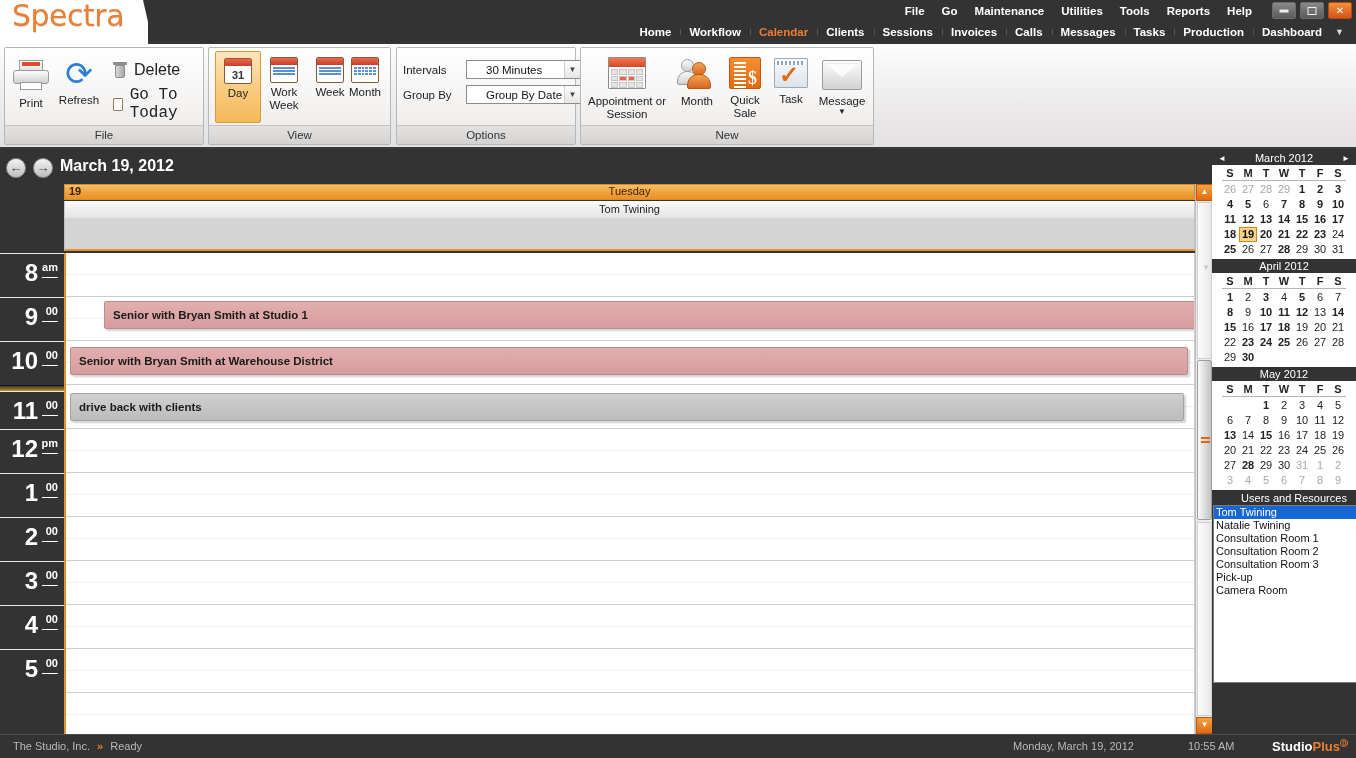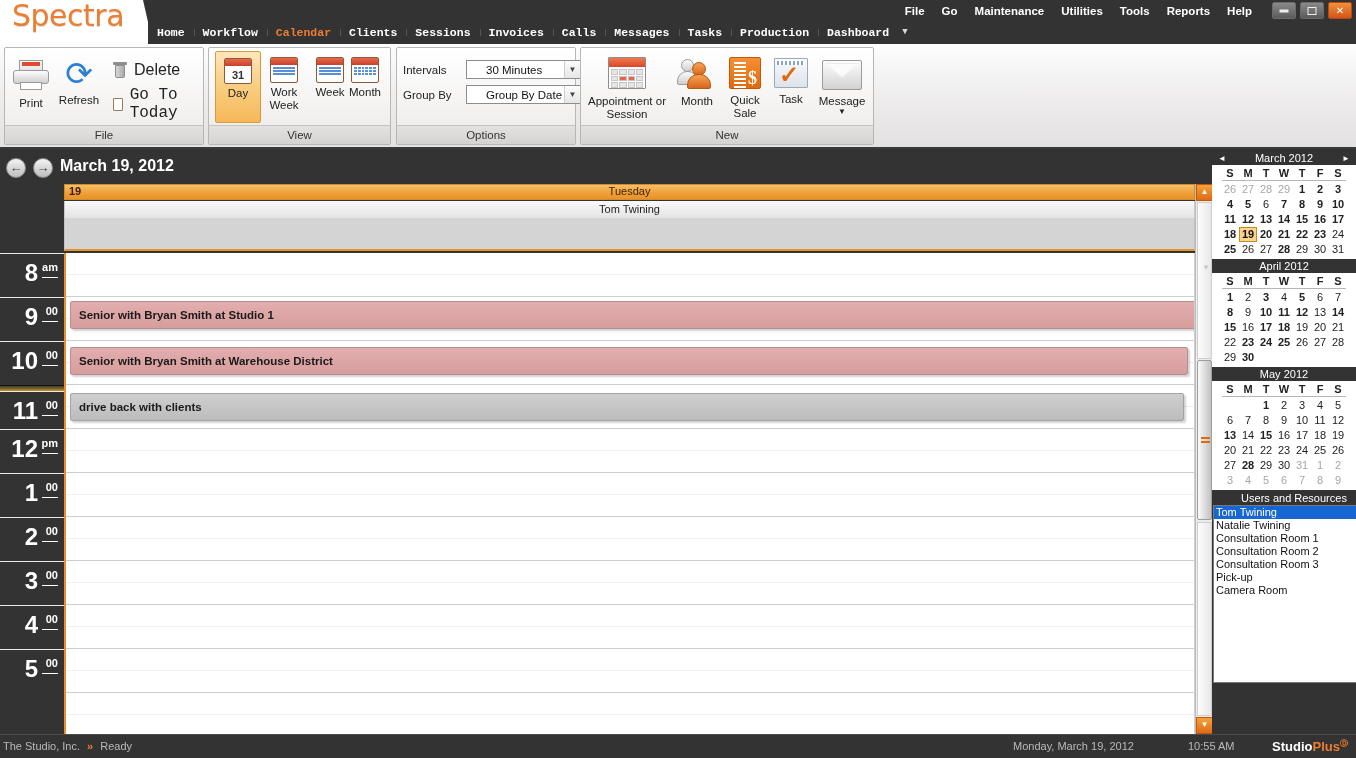--- a/index.html
+++ b/index.html
@@ -44,22 +44,22 @@
     position:relative;
   }
   .wbtn.close{ background:linear-gradient(#f0913a,#d4541a); border-color:#b8480f; }
   .wbtn .g{ position:absolute; left:50%; top:50%; transform:translate(-50%,-50%); color:#fff; font-size:10px; line-height:1;}
   .wbtn.min .g{ width:9px;height:3px;background:#eee;border:0;}
   .wbtn.max .g{ width:9px;height:8px;border:1.5px solid #eee;background:transparent;}
 
   
   .ribnav{
     position:absolute; left:148px; top:20px; width:1208px; height:24px;
-    display:flex; align-items:center;
-    background:#333333; padding-right:6px;font-family:Liberation Mono, monospace;
+    display:flex; justify-content:flex-end; align-items:center;
+    background:#333333; padding-right:6px;
   }
   .ribnav .tab{
     font-size:11.5px; font-weight:bold; color:#ffffff;
     padding:0 9px; position:relative; white-space:nowrap; cursor:default;
   }
   .ribnav .tab + .tab::before{
     content:""; position:absolute; left:0; top:3px; bottom:3px; width:1px;
     background:#565656;
   }
   .ribnav .tab.active{ color:#ED7D31; }
@@ -320,21 +320,21 @@
     height:178px; overflow:hidden;
   }
   .ur-item{ font-size:11px; color:#111; padding:0 2px; height:13px; line-height:13px; cursor:default;}
   .ur-item.sel{ background:#1666d4; color:#ffffff; }
 
   
   .statusbar{
     position:absolute; left:0; bottom:0; width:1356px; height:24px;
     background:#333333; border-top:1px solid #4a4a4a;
   }
-  .sb-left{ position:absolute; left:3px; top:5px; font-size:11px; color:#b9b9b9;}
+  .sb-left{ position:absolute; left:13px; top:5px; font-size:11px; color:#b9b9b9;}
   .sb-left .chev{ color:#ED7D31; font-weight:bold; margin:0 4px;}
   .sb-date{ position:absolute; left:1013px; top:5px; font-size:11px; color:#b9b9b9;}
   .sb-time{ position:absolute; left:1188px; top:5px; font-size:11px; color:#b9b9b9;}
   .sb-brand{ position:absolute; right:8px; top:3px; font-size:13px; font-weight:bold; color:#ffffff;}
   .sb-brand .o{ color:#ED7D31; }
   .sb-brand .tm{ font-size:8px; vertical-align:super; color:#ED7D31;}
 </style>
 </head>
 <body>
 
@@ -646,21 +646,21 @@
     <div class="halfrow hourline"></div>
     <div class="halfrow"></div>
     <div class="halfrow hourline"></div>
     <div class="halfrow"></div>
     <div class="halfrow hourline"></div>
     <div class="halfrow"></div>
     <div class="halfrow hourline"></div>
     <div class="halfrow"></div>
     <div class="halfrow hourline"></div>
 
-    <div class="appt pink" style="top:48px; width:1199px;">Senior with Bryan Smith at Studio 1</div>
+    <div class="appt pink" style="top:48px; width:1199px;margin-left:34px;">Senior with Bryan Smith at Studio 1</div>
     <div class="appt pink" style="top:94px; width:1118px;">Senior with Bryan Smith at Warehouse District</div>
     <div class="appt gray" style="top:140px; width:1114px;">drive back with clients</div>
   </div>
 </div>
 
 <div class="vscroll">
   <div class="vsbtn up">▲</div>
   <div class="vstrack-top">
     <span class="vsarrow-mini" style="color:#c9c9c9;">▼</span>
   </div>

